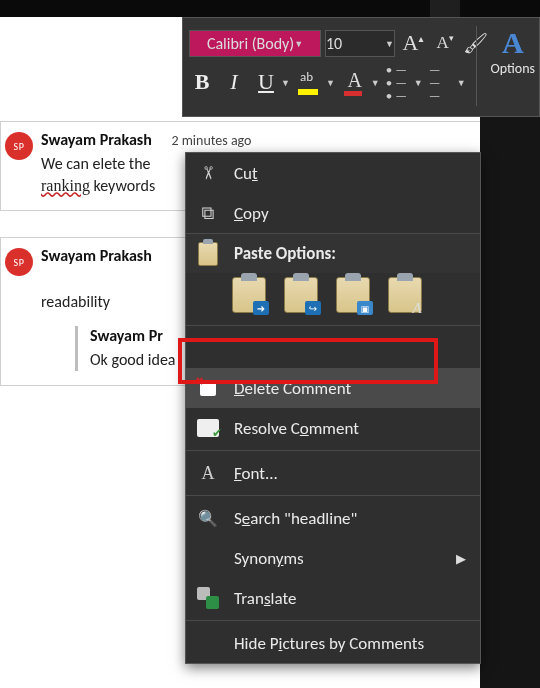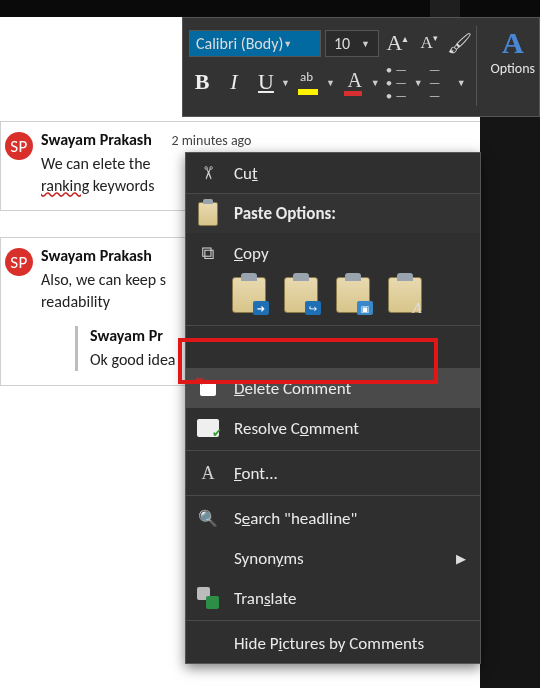--- a/index.html
+++ b/index.html
@@ -41,39 +41,39 @@
       flex-direction: column;
     }
     .ribbon-row1 {
       display: flex;
       align-items: center;
       height: 46px;
       padding: 6px 6px 2px 6px;
       gap: 4px;
     }
     .font-select {
-      background: #0369a1;
+      background: #be185d;
       border: 1px solid #555;
       color: #ddd;
       font-size: 16px;
       padding: 3px 6px;
       display: flex;
       align-items: center;
       width: 132px;
-      justify-content: flex-start;
+      justify-content: center;
     }
     .font-size-select {
       background: #2b2b2b;
       border: 1px solid #555;
       color: #ddd;
       font-size: 16px;
-      padding: 3px 8px;
-      display: flex;
-      align-items: center;
-      width: 54px;
+      padding: 3px 0;
+      display: flex;
+      align-items: center;
+      width: 70px;
       justify-content: space-between;
     }
     .dropdown-arrow {
       font-size: 9px;
       color: #ccc;
     }
     .rib-icon {
       color: #ddd;
       font-size: 22px;
       width: 28px;
@@ -186,21 +186,21 @@
     .comment + .comment { margin-top: 26px; }
     .avatar {
       position: absolute;
       left: 4px;
       top: 10px;
       width: 28px;
       height: 28px;
       border-radius: 50%;
       background: #d9302c;
       color: #fff;
-      font-size: 17px;
+      font-size: 10px;
       display: flex;
       align-items: center;
       justify-content: center;
       letter-spacing: 0.5px;
     }
     .comment .author {
       font-weight: bold;
       font-size: 16px;
       color: #111;
     }
@@ -213,20 +213,21 @@
     .comment .body {
       font-size: 16px;
       color: #222;
       margin-top: 4px;
       line-height: 1.35;
     }
     .kw-underline {
       text-decoration: underline;
       text-decoration-color: #c62828;
       text-decoration-style: wavy;
+      font-family: Liberation Serif, serif;
     }
     .reply {
       margin-left: 34px;
       margin-top: 14px;
       border-left: 3px solid #bdbdbd;
       padding-left: 12px;
     }
     .reply .author { font-size: 16px; }
     .reply .body { font-size: 16px; }
 
@@ -430,47 +431,47 @@
   </div>
 
   <div class="comment">
     <div class="avatar">
         <span>SP</span>
       </div>
     <div>
       <span class="author">Swayam Prakash</span>
     </div>
     <div class="body">
-      <span>Also, we can keep s</span><br>
+      <br>
       <span>readability</span>
     </div>
     <div class="reply">
       <div class="author">Swayam Pr</div>
       <div class="body">Ok good idea</div>
     </div>
   </div>
 
 </div>
 
 <div class="right-dark"></div>
 
 <div class="ctx">
   <div class="ctx-row">
     <span class="ico ico-scissors"></span>
     <span class="lbl">Cu<u>t</u></span>
+  </div>
+  <div class="ctx-row">
+    <span class="ico ico-copy"></span>
+    <span class="lbl"><u>C</u>opy</span>
   </div>
   <div class="ctx-row header">
     <span class="ico">
         <span class="ico-paste"></span>
       </span>
     <span class="lbl">Paste Options:</span>
-  </div>
-  <div class="ctx-row">
-    <span class="ico ico-copy"></span>
-    <span class="lbl"><u>C</u>opy</span>
   </div>
   <div class="paste-row">
     <div class="paste-opt b1">
         <span class="badge"></span>
       </div>
     <div class="paste-opt b2">
         <span class="badge"></span>
       </div>
     <div class="paste-opt b3">
         <span class="badge"></span>

